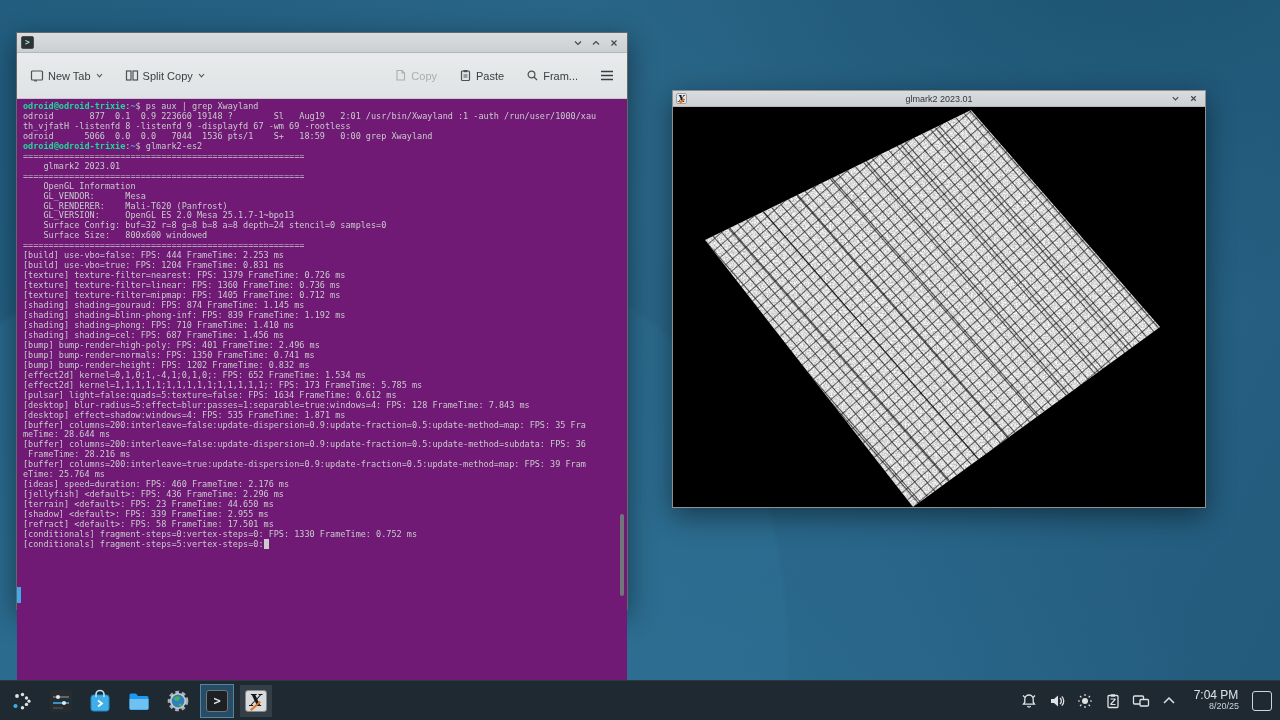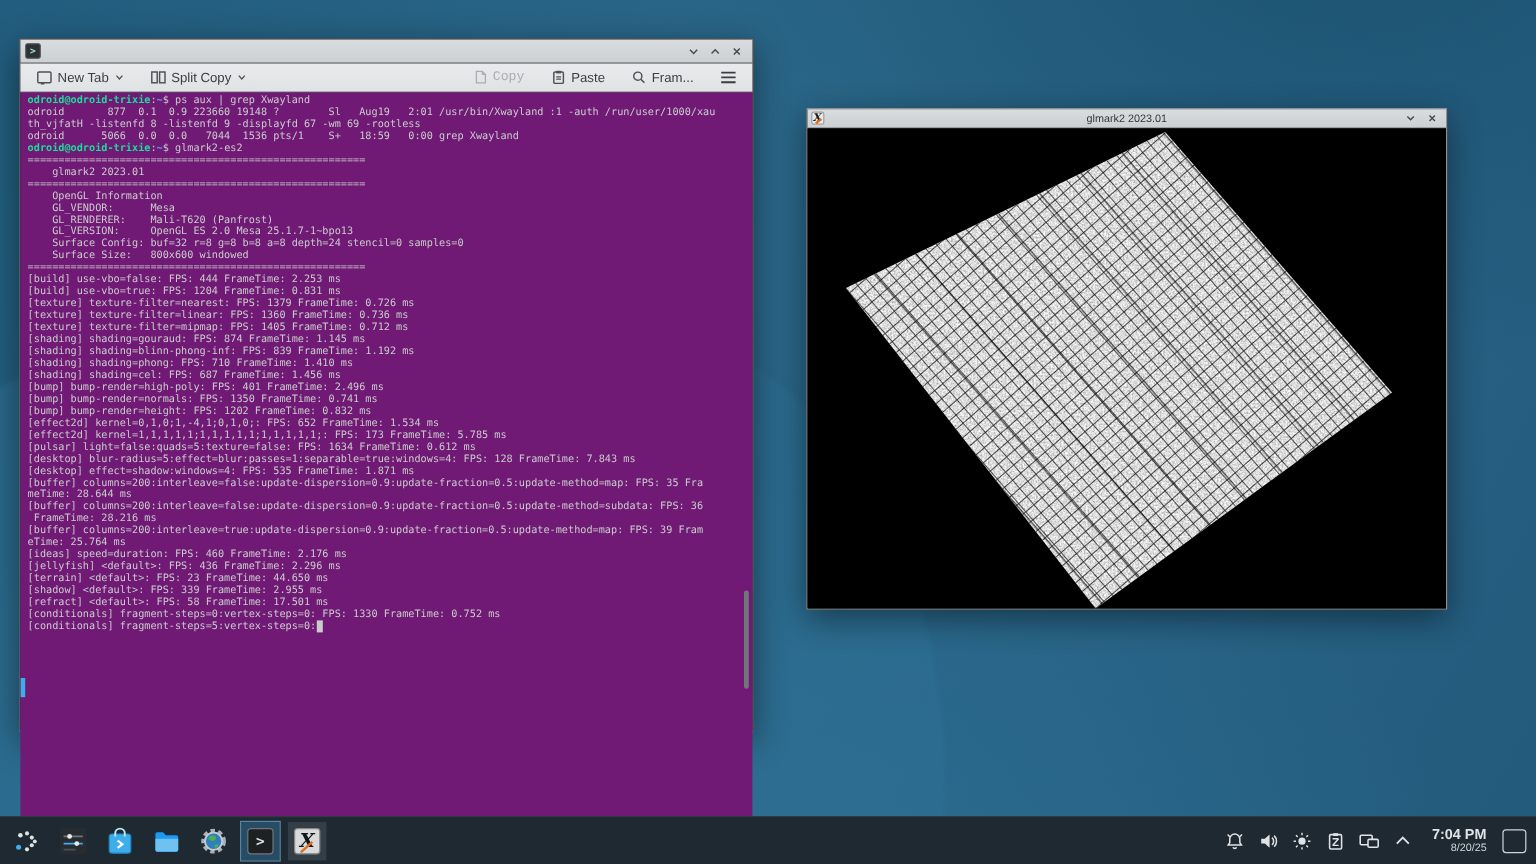--- a/index.html
+++ b/index.html
@@ -29,27 +29,27 @@
   .titlebar .t-center{ position:absolute; left:0; right:0; text-align:center; pointer-events:none; }
   .cap-btn{ display:inline-flex; align-items:center; justify-content:center; width:18px; height:100%; cursor:default; }
   .cap-btn svg{ display:block; }
 
   
   .konsole{ left:16px; top:32px; width:612px; height:578px; }
   .konsole .titlebar{ height:20px; padding:0 4px; font-size:11px; }
   .konsole-appicon{ width:13px; height:13px; border-radius:2px; background:#2d3134; border:1px solid #4a4f53;
     color:#9fe8d8; font:bold 8px "DejaVu Sans Mono",monospace; display:flex; align-items:center; justify-content:center; }
   .ktoolbar{
-    height:24px; background:linear-gradient(#e8eaeb,#e0e3e5); border-bottom:1px solid #c6c9cc;
+    height:46px; background:linear-gradient(#e8eaeb,#e0e3e5); border-bottom:1px solid #c6c9cc;
     display:flex; align-items:center; padding:0 8px; font-size:11px; color:#3a3e42;
   }
   .tool-btn{ display:inline-flex; align-items:center; gap:4px; padding:3px 5px; border-radius:3px; }
   .tool-btn svg{ display:block; }
   .tool-btn .caret{ margin-left:1px; }
-  .tool-btn.disabled{ color:#a9aeb2;font-family:Liberation Mono, monospace; }
+  .tool-btn.disabled{ color:#a9aeb2; }
   .tool-spacer{ flex:1; }
   .tool-gap{ width:12px; }
 
   .terminal{
     position:relative; height:680px; background:#701a75; overflow:hidden;
     padding:3px 8px 0 6px;
   }
   .terminal pre{
     font-family:"DejaVu Sans Mono", monospace; font-size:8.5px; line-height:9.95px;
     color:#c9cbcc; white-space:pre;
@@ -84,21 +84,21 @@
   .konsole-glyph{ width:22px; height:22px; border-radius:3px; background:#1d2124; border:1px solid #6f7579;
     color:#dfe3e6; font:bold 12px "DejaVu Sans Mono",monospace; display:flex; align-items:center; justify-content:center; }
   .xorg-glyph{ width:22px; height:22px; border-radius:3px; background:#d8dadb; border:1px solid #85898c;
     position:relative; display:flex; align-items:center; justify-content:center;
     font:italic bold 16px "DejaVu Serif", serif; color:#141517; }
   .xorg-glyph i{ position:absolute; left:3px; bottom:4px; width:13px; height:2px; background:#e07020; transform:rotate(-42deg); }
   .tb-spacer{ flex:1; }
   .tray{ display:flex; align-items:center; gap:10px; padding:0 4px; }
   .tray-icon{ width:18px; height:18px; display:flex; align-items:center; justify-content:center; }
   .clock{ text-align:center; line-height:1.05; margin:0 6px 0 4px; }
-  .clock .time{ font-size:12px;font-weight:bold; }
+  .clock .time{ font-size:12px; }
   .clock .date{ font-size:9px; color:#cdd3d8;margin-left:16px; }
   .peek{ width:20px; height:20px; border:1.5px solid #cfd4d8; border-radius:3px; margin-right:2px; }
 </style>
 </head>
 <body>
 
 <div class="desktop">
   <div class="wallpaper-swoosh"></div>
 
   <div class="win konsole">

